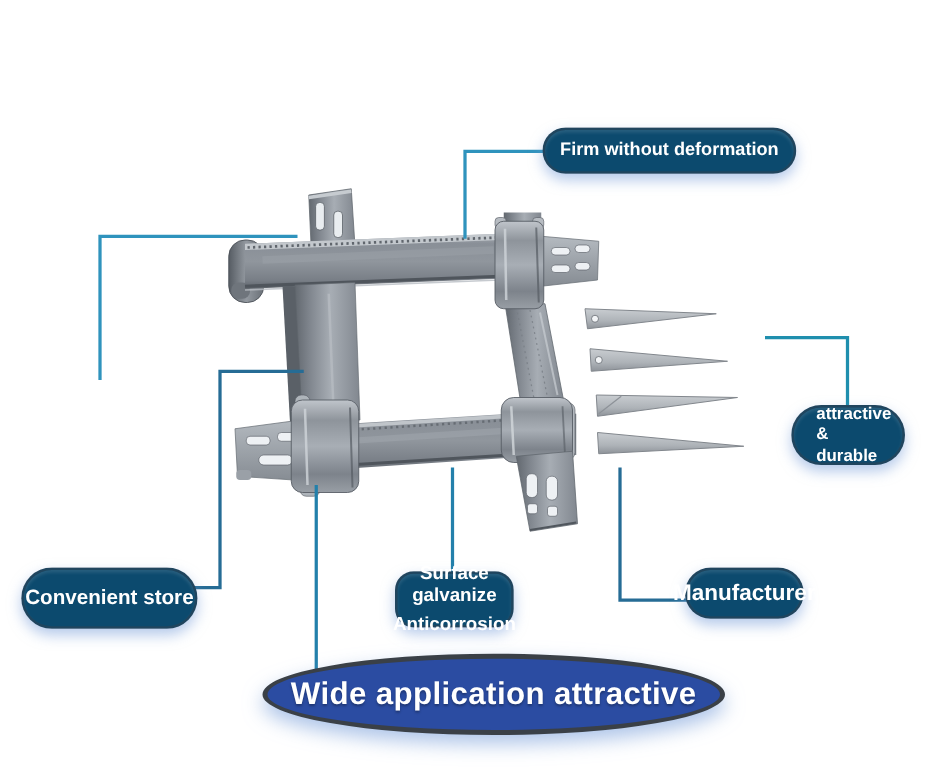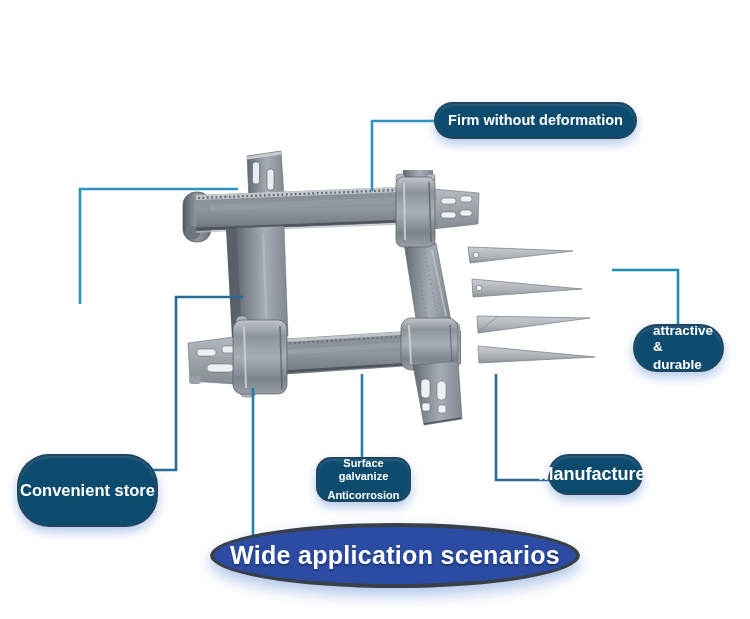--- a/index.html
+++ b/index.html
@@ -14,23 +14,23 @@
     display:flex;align-items:center;justify-content:center;text-align:center;
     border:2px solid rgba(58,64,75,0.45);
     box-shadow:0 5px 11px rgba(118,156,216,0.55), inset 0 2px 3px rgba(255,255,255,0.12);
     line-height:1.2;
   }
   .pill span{display:block;}
   .pill-firm{left:434px;top:102px;width:203px;height:37px;border-radius:19px;font-size:14.5px;}
   .pill-steel{left:34px;top:302px;width:94px;height:45px;border-radius:23px;font-size:15px;}
   .pill-attractive{left:633px;top:324px;width:91px;height:48px;border-radius:24px;
     font-size:13.5px;flex-direction:column;align-items:flex-start;padding-left:18px;gap:1px;text-align:left;}
-  .pill-convenient{left:17px;top:454px;width:141px;height:73px;border-radius:32px;font-size:16.5px;}
+  .pill-convenient{left:17px;top:454px;width:141px;height:49px;border-radius:32px;font-size:16.5px;}
   .pill-surface{left:316px;top:457px;width:95px;height:45px;border-radius:15px;
-    font-size:11px;flex-direction:column;gap:5px;}
+    font-size:15px;flex-direction:column;gap:5px;}
   .pill-manufacturer{left:548px;top:454px;width:95px;height:41px;border-radius:21px;font-size:18px;}
   .banner{
     position:absolute;box-sizing:border-box;left:210px;top:523px;width:370px;height:65px;
     background:#2b4ca2;border:4px solid #3a4047;border-radius:50%;
     display:flex;align-items:center;justify-content:center;
     color:#fff;font-weight:bold;font-size:25px;letter-spacing:0.3px;
     text-shadow:0 2px 2px rgba(0,0,0,0.3);
     box-shadow:0 7px 15px rgba(118,156,216,0.6);
   }
 </style>
@@ -207,16 +207,16 @@
   <div class="pill pill-surface">
     <span>Surface galvanize</span>
     <span>Anticorrosion</span>
   </div>
 
   <div class="pill pill-manufacturer">
     <span>Manufacturer</span>
   </div>
 
   <div class="banner">
-    <span>Wide application scenarios</span>
+    <span>Wide application attractive</span>
   </div>
 
 </div>
 
 </body></html>

